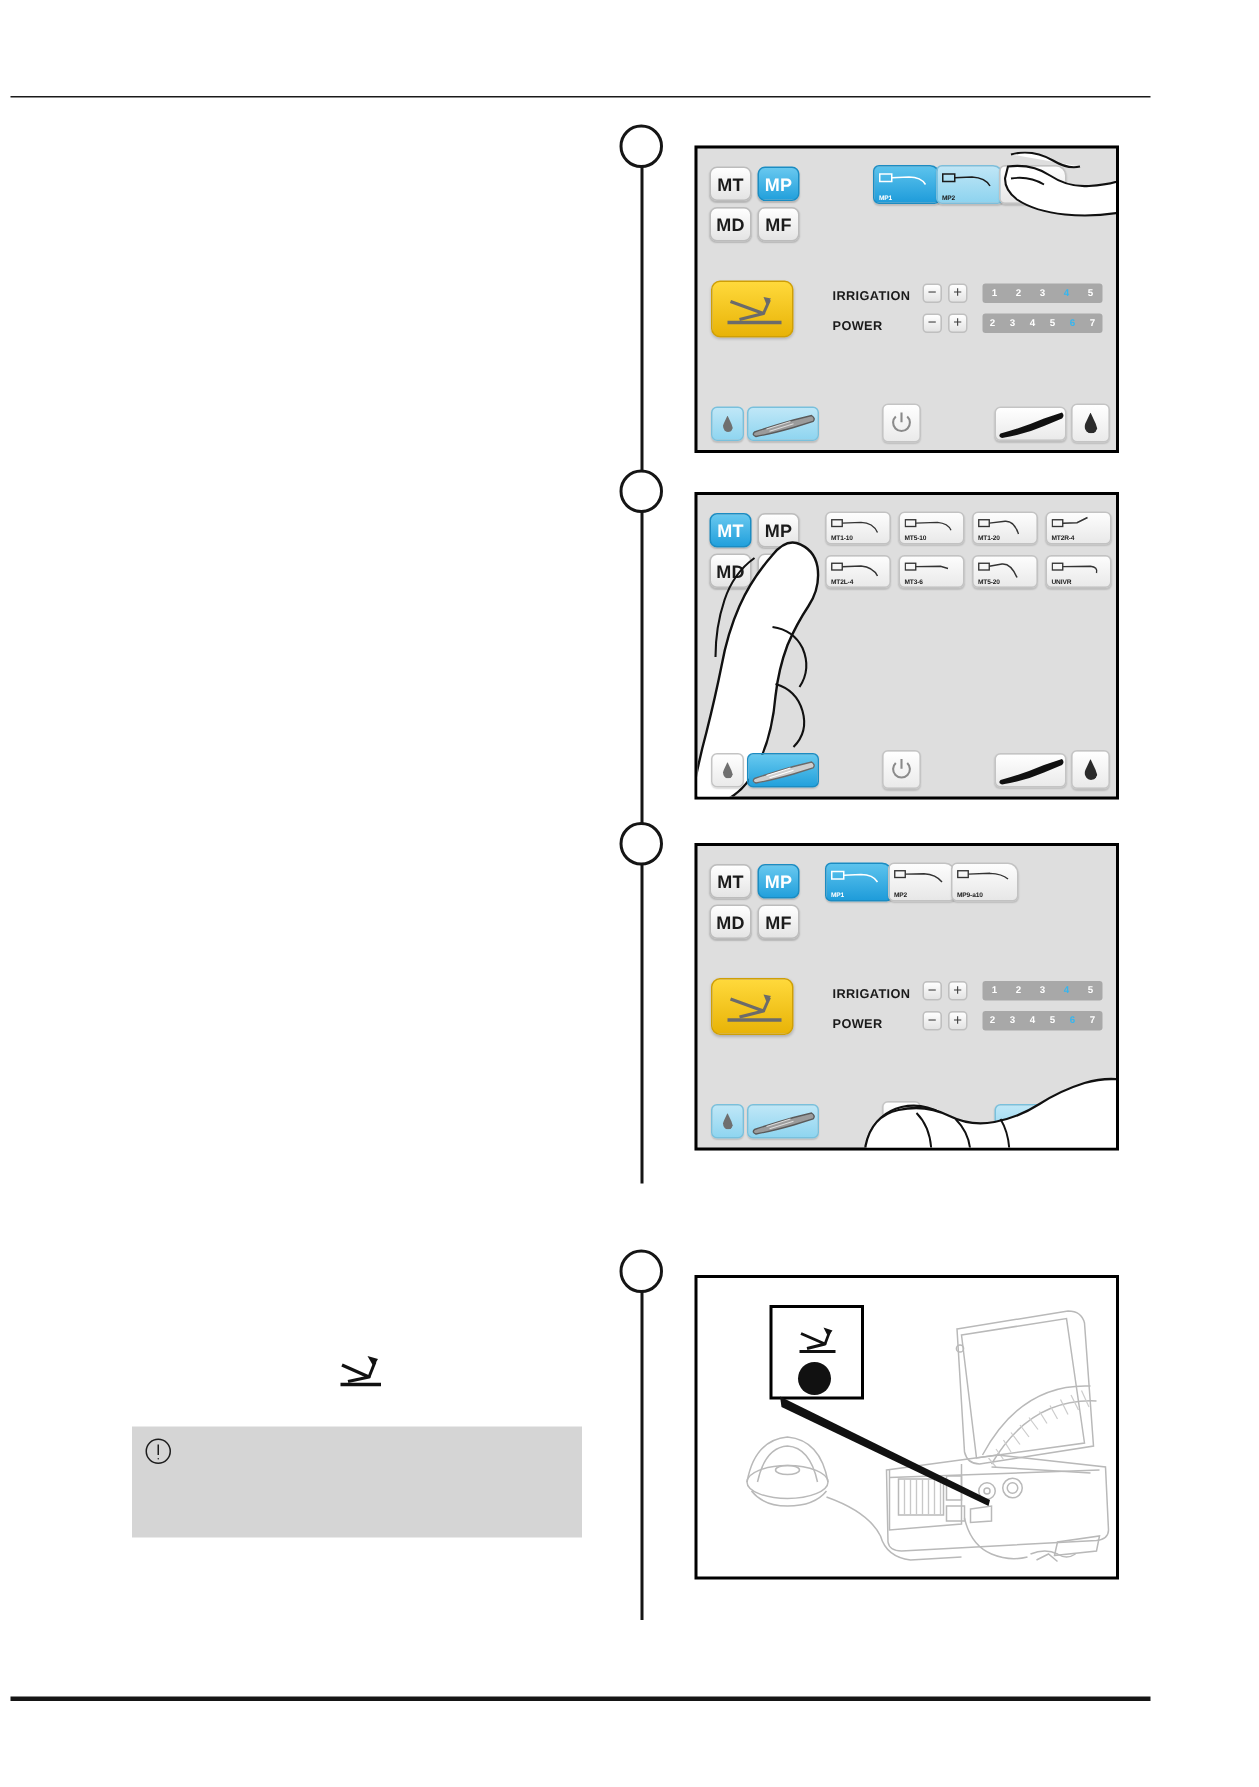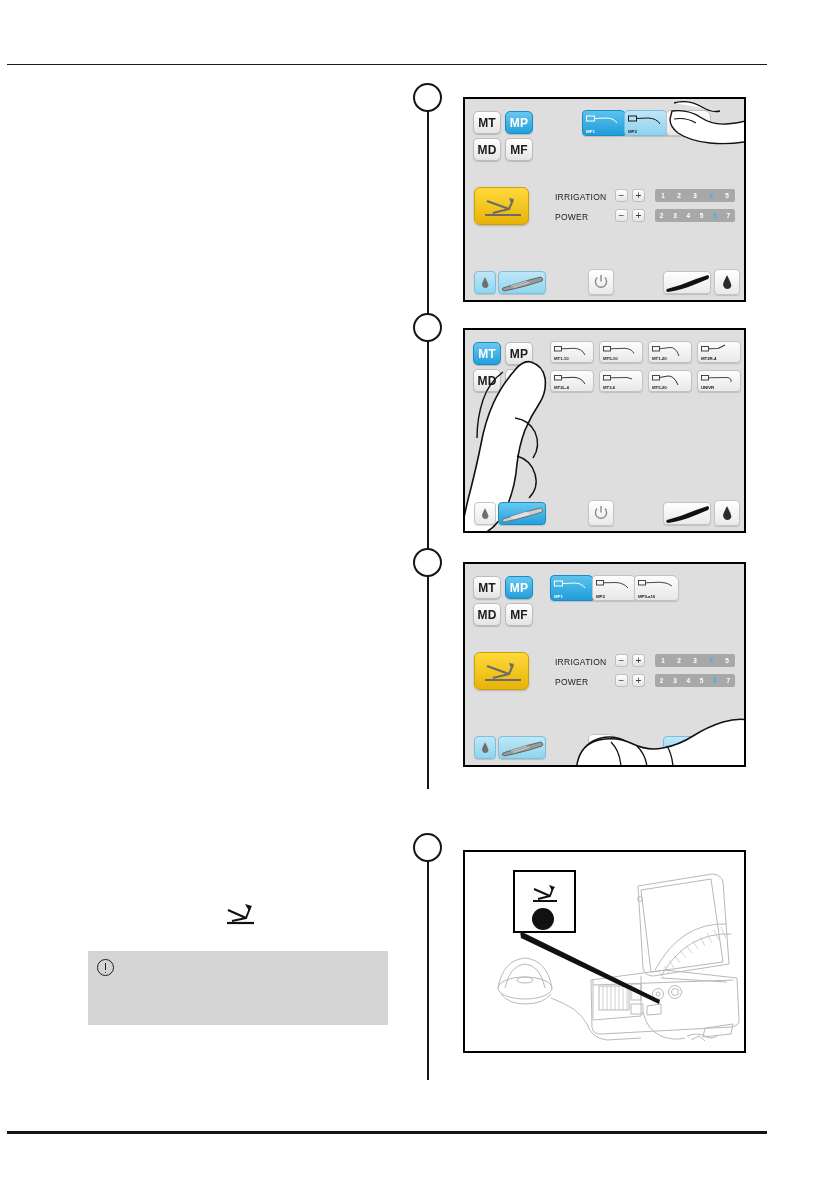--- a/index.html
+++ b/index.html
@@ -116,21 +116,21 @@
     position: absolute;
     width: 55px; height: 38px;
     border-radius: 6px;
     background: linear-gradient(#ffd93b, #e8b307);
     border: 1px solid #cf9f06;
     box-shadow: 0 1px 2px rgba(0,0,0,.2);
   }
 
   .row-label {
     position: absolute;
-    font-size: 8.5px; font-weight: normal;
+    font-size: 8.5px; font-weight: bold;
     color: #1b1b1b; letter-spacing: .25px;
   }
   .pm-btn {
     position: absolute;
     width: 13px; height: 13px;
     border-radius: 3px;
     background: linear-gradient(#ffffff, #e3e3e3);
     border: 1px solid #bfbfbf;
     display: flex; align-items: center; justify-content: center;
     font-size: 10px; color: #3a3a3a; line-height: 1;

